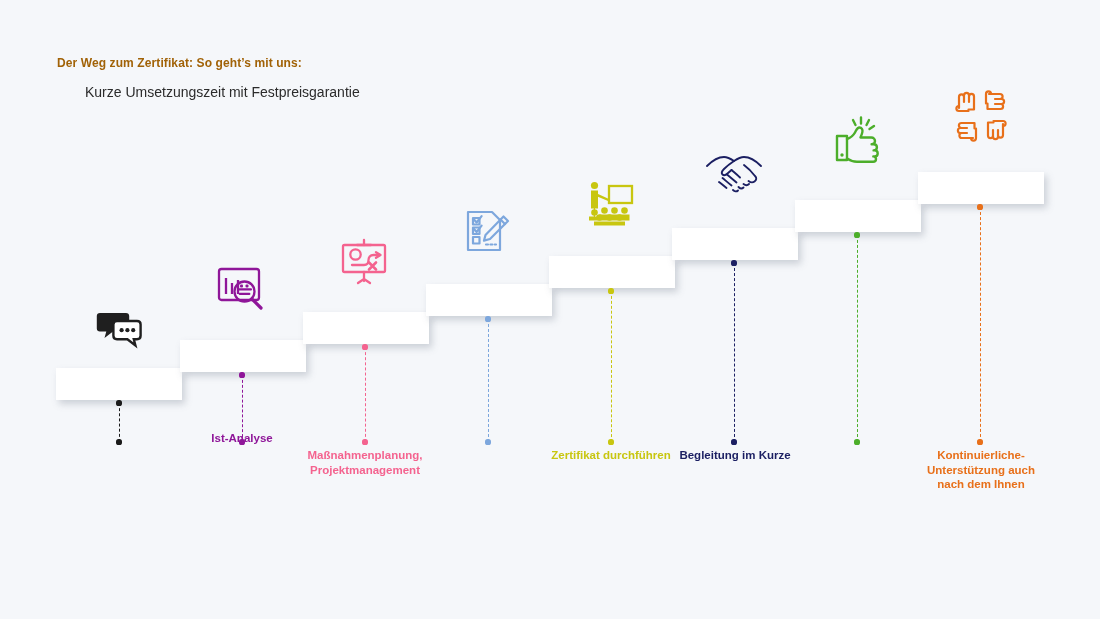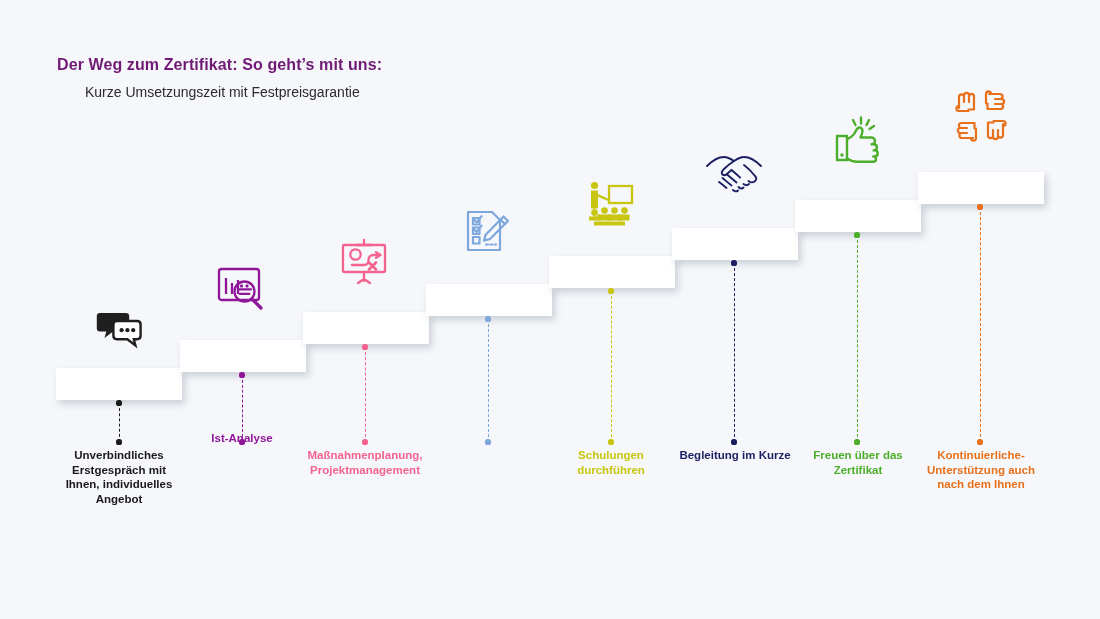--- a/index.html
+++ b/index.html
@@ -7,21 +7,21 @@
     width:1100px;height:619px;
     background:#f5f7fa;
     font-family:"Liberation Sans", sans-serif;
     overflow:hidden;
     position:relative;
   }
   #stage{position:absolute;left:0;top:0;width:1100px;height:619px;}
 
   .title{
     position:absolute;left:57px;top:56px;
-    font-size:16px;font-weight:bold;color:#701a75;
+    font-size:12px;font-weight:bold;color:#a16207;
     letter-spacing:.1px;white-space:nowrap;
   }
   .subtitle{
     position:absolute;left:57px;top:84px;
     font-size:14px;font-weight:normal;color:#2b2b2b;
     white-space:nowrap;
     margin-left:28px;
   }
 
   
@@ -76,21 +76,20 @@
       <circle cx="40.2" cy="23.2" r="2.1" fill="#1f1f1f"></circle>
     </svg>
   </div>
 
   <div class="conn" style="left:119px;top:403px;height:39px;color:#1a1a1a;">
     <span class="dash"></span>
     <span class="dot top"></span>
     <span class="dot bot"></span>
   </div>
 
-  <div class="label" style="left:54px;top:448px;width:130px;color:#1a1a1a;">Unverbindliches Erstgespräch mit Ihnen, individuelles Angebot</div>
 
   <div class="step" style="left:180px;top:340px;width:126px;height:32px;"></div>
 
   <div class="icon" style="left:216px;top:264px;width:50px;height:50px;">
     <svg viewBox="0 0 50 50" width="50" height="50" aria-hidden="true">
       <g fill="none" stroke="#8f1699" stroke-width="2.3">
         <rect x="3" y="5" width="40" height="31" rx="2.5"></rect>
         <path d="M10 30V14M16 30V19M22 30V16"></path>
         <circle cx="28.5" cy="27.5" r="10"></circle>
         <path d="M35.8 34.8 L45 44" stroke-width="3.2" stroke-linecap="round"></path>
@@ -182,21 +181,21 @@
       </g>
     </svg>
   </div>
 
   <div class="conn" style="left:611px;top:291px;height:151px;color:#c8c610;">
     <span class="dash"></span>
     <span class="dot top"></span>
     <span class="dot bot"></span>
   </div>
 
-  <div class="label" style="left:546px;top:448px;width:130px;color:#c8c610;">Schulungen durchführen</div>
+  <div class="label" style="left:546px;top:448px;width:130px;color:#c8c610;">Zertifikat durchführen</div>
 
   <div class="step" style="left:672px;top:228px;width:126px;height:32px;"></div>
 
   <div class="icon" style="left:705px;top:152px;width:58px;height:50px;">
     <svg viewBox="0 0 58 50" width="58" height="50" aria-hidden="true">
       <g fill="none" stroke="#1b1f62" stroke-width="1.9" stroke-linecap="round" stroke-linejoin="round">
         <path d="M2 14c6-6 12-9 17-9 4 0 7 2 10 4 3-2 6-4 10-4 5 0 11 3 17 9"></path>
         <path d="M29 9c-3 2-7 5-10 8-2 2-3 4-1.5 5.5s3.5.5 5-1l4-3.5"></path>
         <path d="M26.5 18c3 2.5 6 5 8.5 7.5"></path>
         <path d="M22 22.5c3 2.5 6.5 5.5 9.5 8"></path>
@@ -230,21 +229,20 @@
       <circle cx="9" cy="43" r="1.7" fill="#4cae2a"></circle>
     </svg>
   </div>
 
   <div class="conn" style="left:857px;top:235px;height:207px;color:#4cae2a;">
     <span class="dash"></span>
     <span class="dot top"></span>
     <span class="dot bot"></span>
   </div>
 
-  <div class="label" style="left:792px;top:448px;width:132px;color:#4cae2a;">Freuen über das Zertifikat</div>
 
   <div class="step" style="left:918px;top:172px;width:126px;height:32px;"></div>
 
   <div class="icon" style="left:955px;top:90px;width:52px;height:52px;">
     <svg viewBox="0 0 52 52" width="52" height="52" aria-hidden="true">
       <g fill="none" stroke="#e8701a" stroke-width="2.2" stroke-linecap="round" stroke-linejoin="round">
         <path d="M4 18V7c0-1.6 1.2-2.6 2.6-2.6S9 5.4 9 7v5M9 12V5.5c0-1.6 1.2-2.6 2.6-2.6s2.4 1 2.4 2.6V12M14 12V6.5c0-1.6 1.1-2.6 2.5-2.6S19 4.9 19 6.5V14l0 5.5-5.5 0"></path>
         <path d="M4 16c-1.6 0-2.6 1.1-2.6 2.5S2.4 21 4 21h5.5l4 0"></path>
         <path d="M34 4h11c1.6 0 2.6 1.2 2.6 2.6S46.6 9 45 9h-5M40 9h6.5c1.6 0 2.6 1.2 2.6 2.6s-1 2.4-2.6 2.4H40M40 14h5.5c1.6 0 2.6 1.1 2.6 2.5S47 19 45.5 19H38l-5.5 0 0-5.5"></path>
         <path d="M36 4c0-1.6-1.1-2.6-2.5-2.6S31 2.4 31 4v5.5l0 4"></path>

